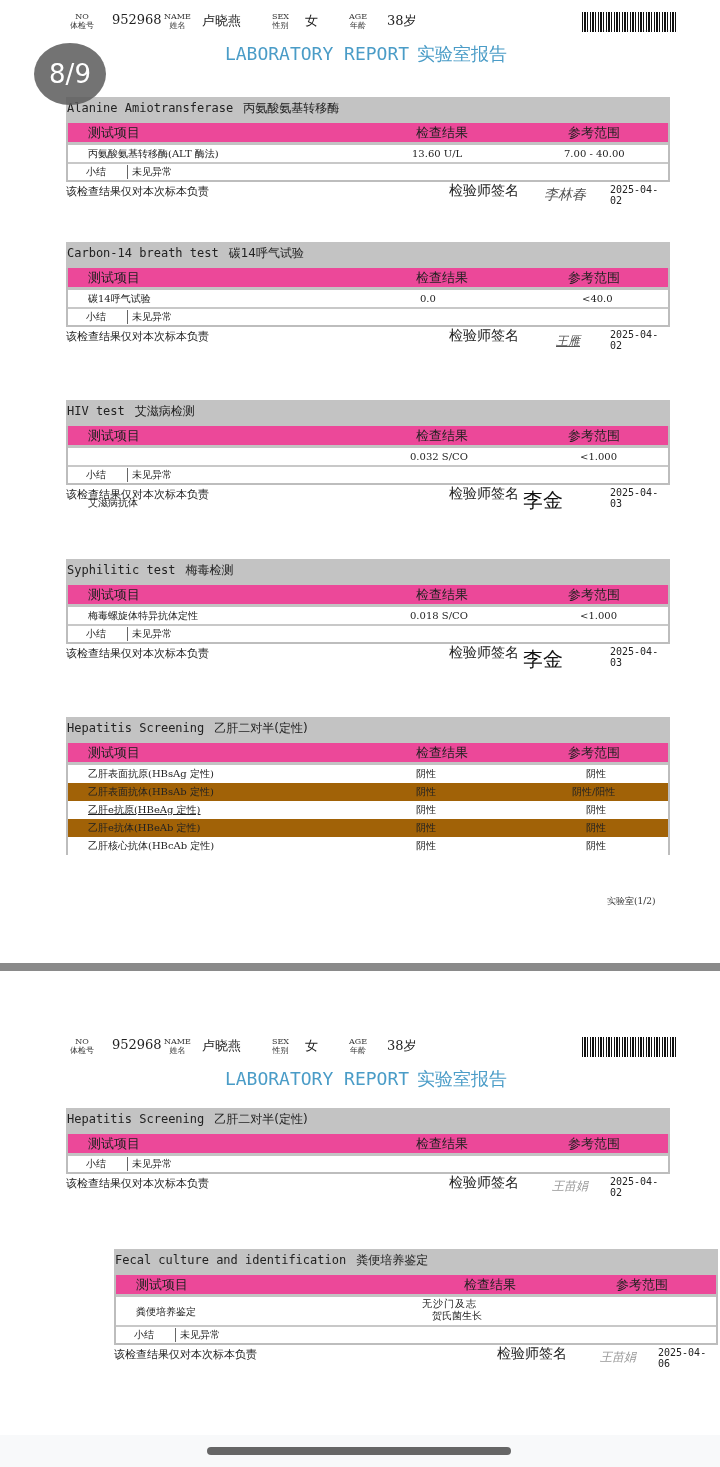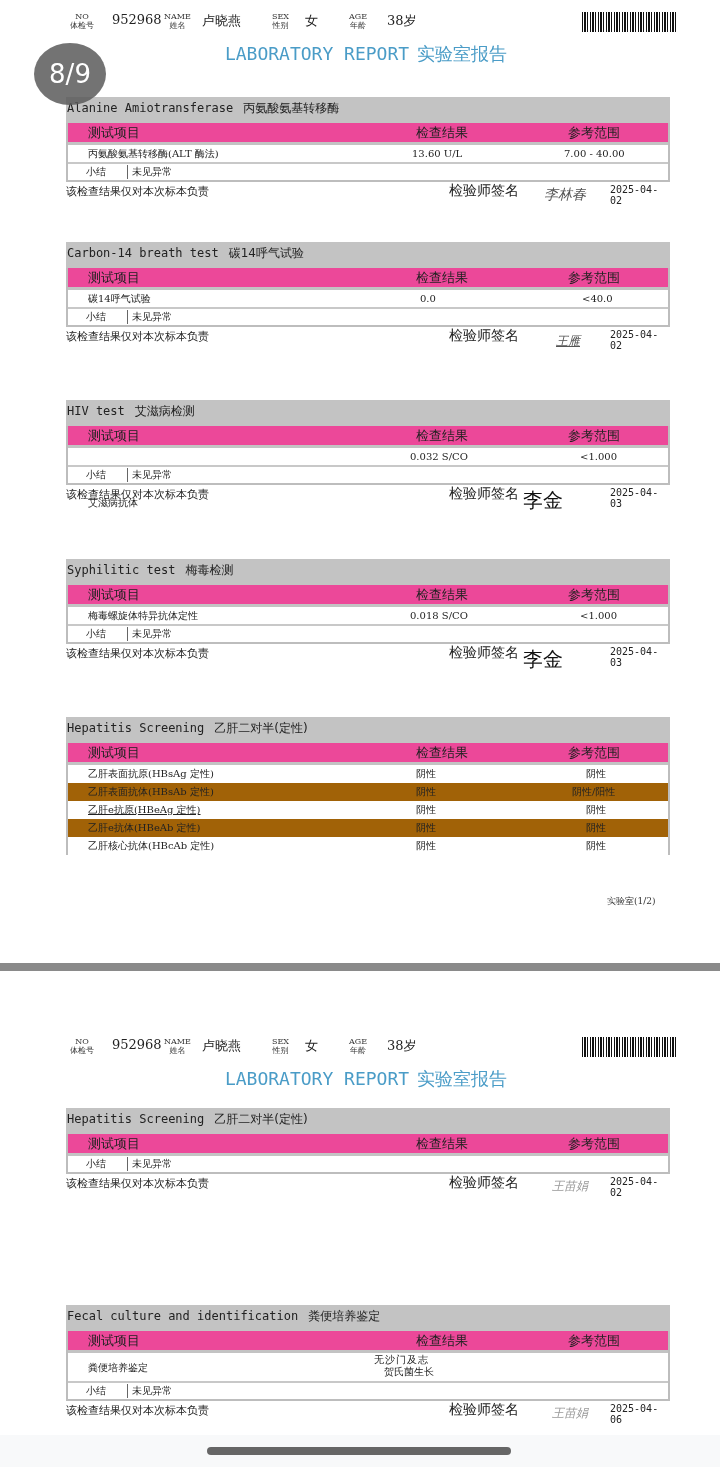--- a/index.html
+++ b/index.html
@@ -283,21 +283,21 @@
       </div>
   </div>
   <div class="foot">
     <span class="disc">该检查结果仅对本次标本负责</span>
       <span class="sign">检验师签名</span>
     <span class="sigimg" style="left:486px;top:4px;font-size:12px;color:#999;">王苗娟</span>
     <span class="date">2025-04-02</span>
   </div>
 </div>
 
-<div class="section" style="top:1305px;">
+<div class="section" style="top:1249px;margin-left:48px;">
   <div class="sec-head"><span>Fecal culture and identification</span><span class="cn">粪便培养鉴定</span></div>
   <div class="tbl">
     <div class="col-head">
       <span style="left:20px;">测试项目</span>
         <span style="left:348px;">检查结果</span>
         <span style="left:500px;">参考范围</span>
     </div>
     <div class="row" style="height:28px;">
       <span style="left:20px;top:6px;">粪便培养鉴定</span>
       <span style="left:306px;top:-2px;letter-spacing:1px;">无沙门及志</span>

